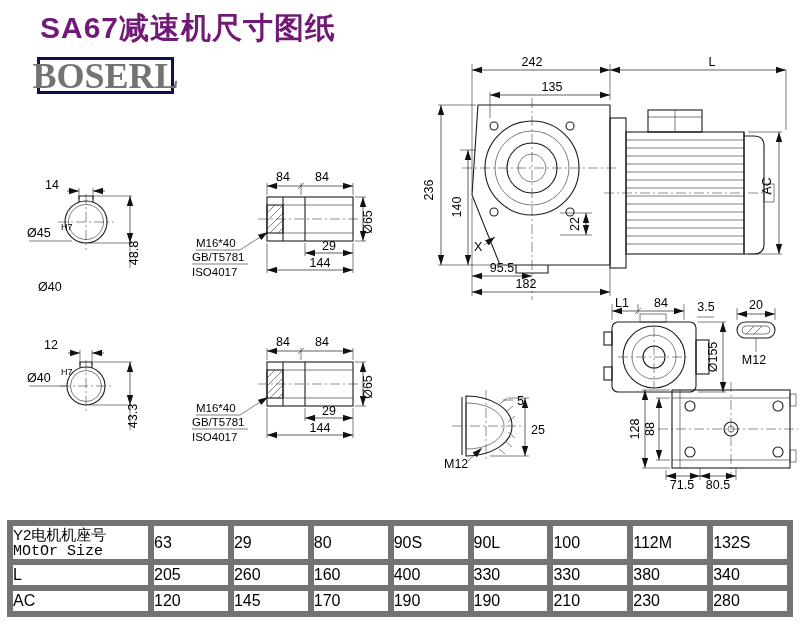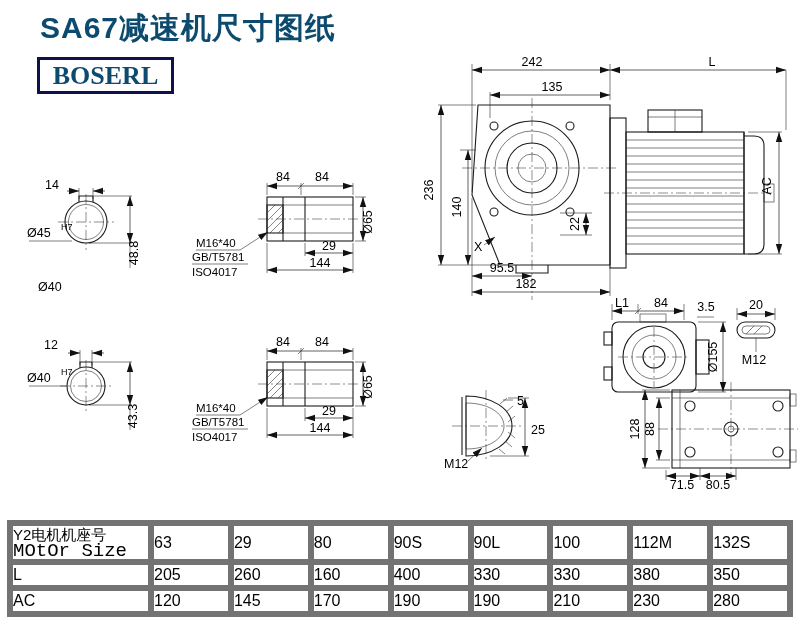--- a/index.html
+++ b/index.html
@@ -1,40 +1,40 @@
 <!DOCTYPE html>
 <html><head>
 <meta charset="utf-8">
 <style>
   *{margin:0;padding:0;box-sizing:border-box}
   html,body{width:800px;height:637px}
   body{background:#fff;position:relative;overflow:hidden}
   .page{position:absolute;inset:0;background:#fff}
   .title{position:absolute;left:40px;top:8px;font-family:"Liberation Sans","DejaVu Sans",sans-serif;
-         font-size:30px;font-weight:bold;color:#0c4a6e;letter-spacing:1px;white-space:nowrap}
+         font-size:30px;font-weight:bold;color:#701a75;letter-spacing:1px;white-space:nowrap}
   .logo{position:absolute;left:37px;top:57px;width:137px;height:37px;border:3px solid #10104a;
         display:flex;align-items:center;justify-content:center;background:#fff}
-  .logo span{font-family:"Liberation Serif","DejaVu Serif",serif;font-size:26px;font-weight:bold;color:#0c4a6e}
+  .logo span{font-family:"Liberation Serif","DejaVu Serif",serif;font-size:36px;font-weight:bold;color:#737373}
   .drawing{position:absolute;left:0;top:0}
   .drawing .ln{stroke:#1c1c1c;stroke-width:1.1;fill:none}
   .drawing .thin{stroke:#2a2a2a;stroke-width:0.6;fill:none}
   .drawing .dim{stroke:#1c1c1c;stroke-width:0.7;fill:none}
   .drawing .cl{stroke:#444;stroke-width:0.6;fill:none;stroke-dasharray:10 3 2 3}
   .drawing .hatch{stroke:#333;stroke-width:0.6}
   .drawing text{font-family:"Liberation Sans","DejaVu Sans",sans-serif;font-size:12.5px;fill:#000}
   .drawing text.sup{font-size:9px}
   .drawing text.note{font-size:11.5px}
   .spec{position:absolute;left:7px;top:520px;width:786px;border-collapse:collapse;table-layout:fixed;background:#fff}
   .spec td{border:6px solid #737373;text-align:left;vertical-align:middle;color:#000;padding:0;
            font-family:"Liberation Sans","DejaVu Sans",sans-serif;font-size:16px}
   .spec col.c0{width:141px}
   .spec tr{height:26px}
   .spec tr.hd{height:39px}
   .spec .cn{font-size:15px;line-height:18px}
-  .spec .en{font-size:19px;font-family:"Liberation Mono","DejaVu Sans Mono",monospace;line-height:15px}
+  .spec .en{font-size:15px;font-family:"Liberation Mono","DejaVu Sans Mono",monospace;line-height:15px}
 </style>
 </head>
 <body>
 
 <div class="page">
 
   <div class="title">SA67减速机尺寸图纸</div>
   <div class="logo">
     <span>BOSERL</span>
   </div>
@@ -361,21 +361,21 @@
       </tr>
       <tr>
         <td>L</td>
         <td>205</td>
         <td>260</td>
         <td>160</td>
         <td>400</td>
         <td>330</td>
         <td>330</td>
         <td>380</td>
-        <td>350</td>
+        <td>340</td>
       </tr>
       <tr>
         <td>AC</td>
         <td>120</td>
         <td>145</td>
         <td>170</td>
         <td>190</td>
         <td>190</td>
         <td>210</td>
         <td>230</td>

